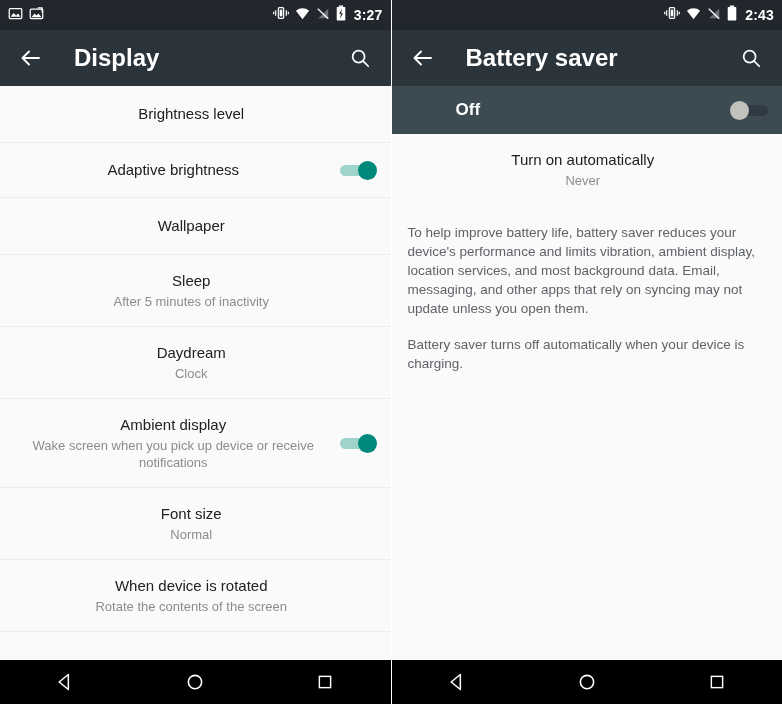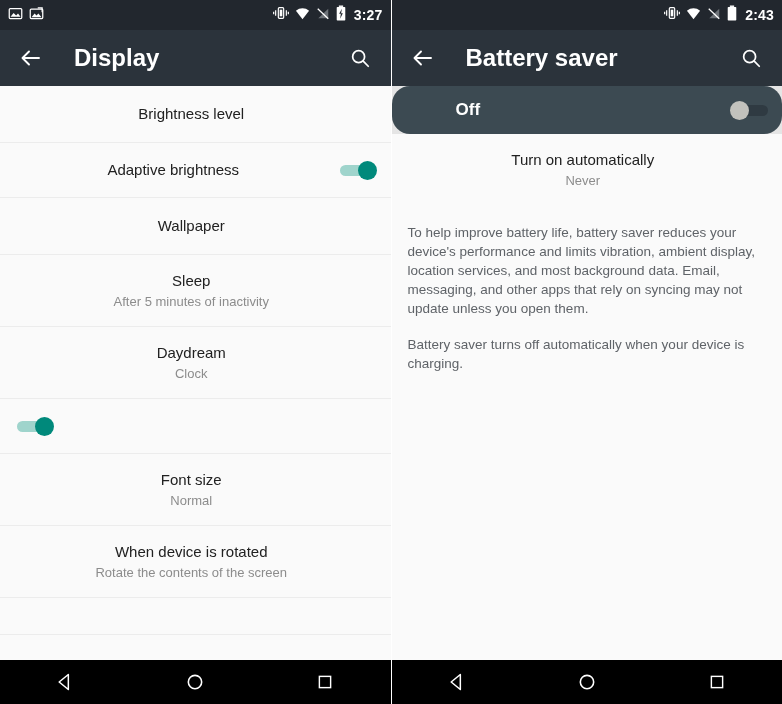--- a/index.html
+++ b/index.html
@@ -97,21 +97,20 @@
 
   
   .masterbar {
     height: 48px;
     background: #3c4a52;
     display: flex;
     align-items: center;
     padding: 0 16px 0 64px;
     box-sizing: border-box;
     flex: 0 0 auto;
-    border-radius: 18px;
   }
   .masterbar-label {
     color: #ffffff;
     font-size: 17px;
     font-weight: bold;
     flex: 1 1 auto;
   }
 
   
   .content {
@@ -306,20 +305,24 @@
       </div>
 
       <div class="row tall">
         <div class="row-texts">
           <div class="row-title">Daydream</div>
           <div class="row-sub">Clock</div>
         </div>
       </div>
 
       <div class="row tall">
+        <div class="row-texts">
+          <div class="row-title">Ambient display</div>
+          <div class="row-sub">Wake screen when you pick up device or receive notifications</div>
+        </div>
         <div class="toggle on">
           <span class="track"></span>
           <span class="thumb"></span>
         </div>
       </div>
 
       <div class="row tall">
         <div class="row-texts">
           <div class="row-title">Font size</div>
           <div class="row-sub">Normal</div>

